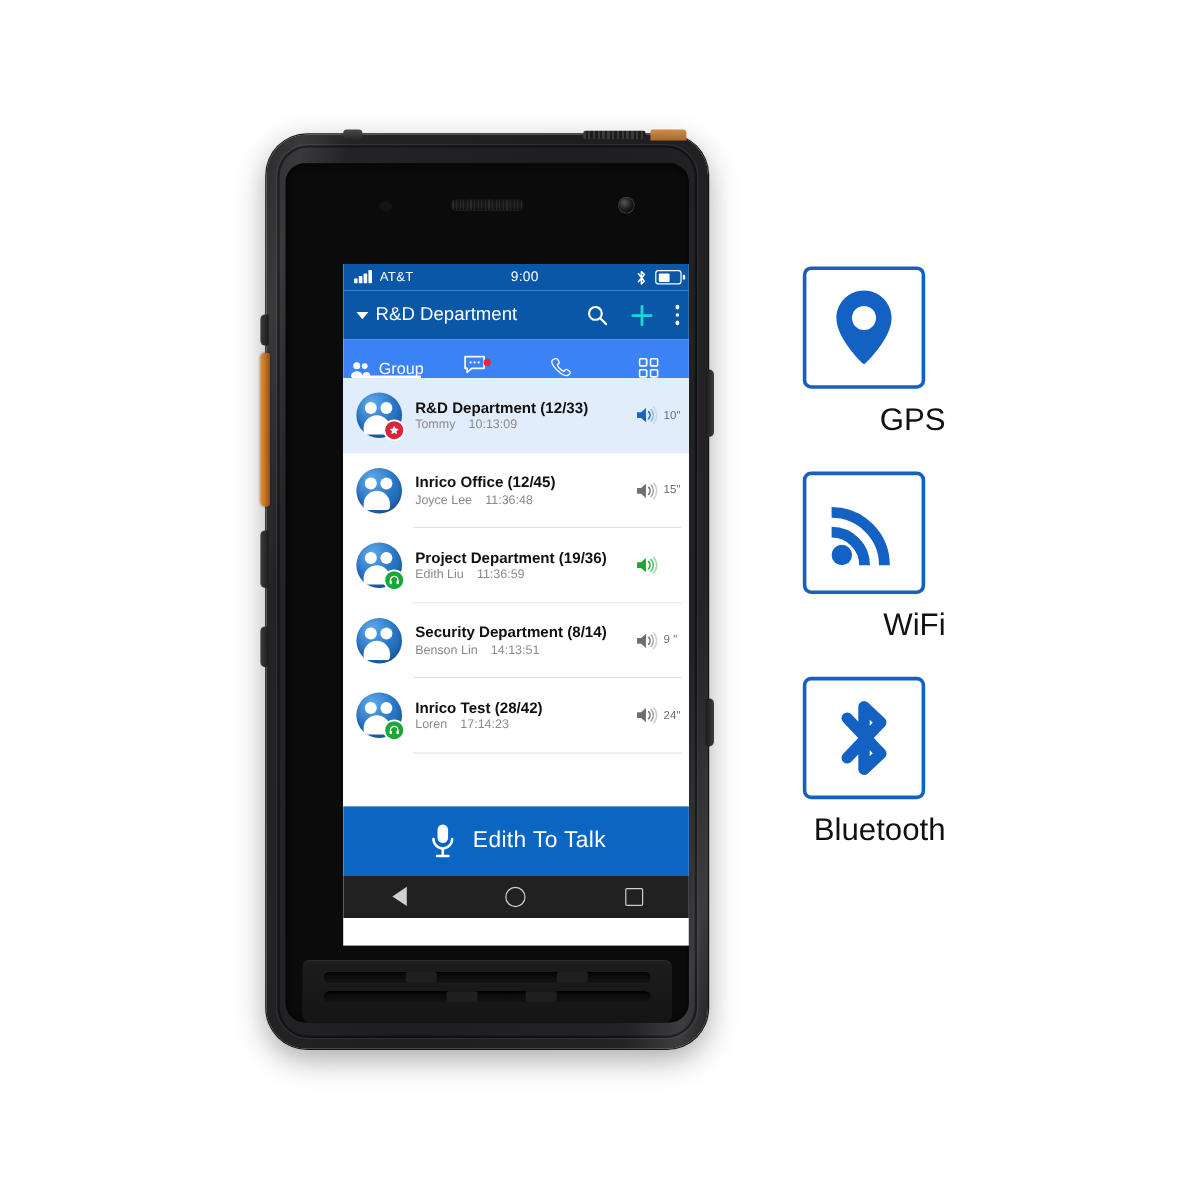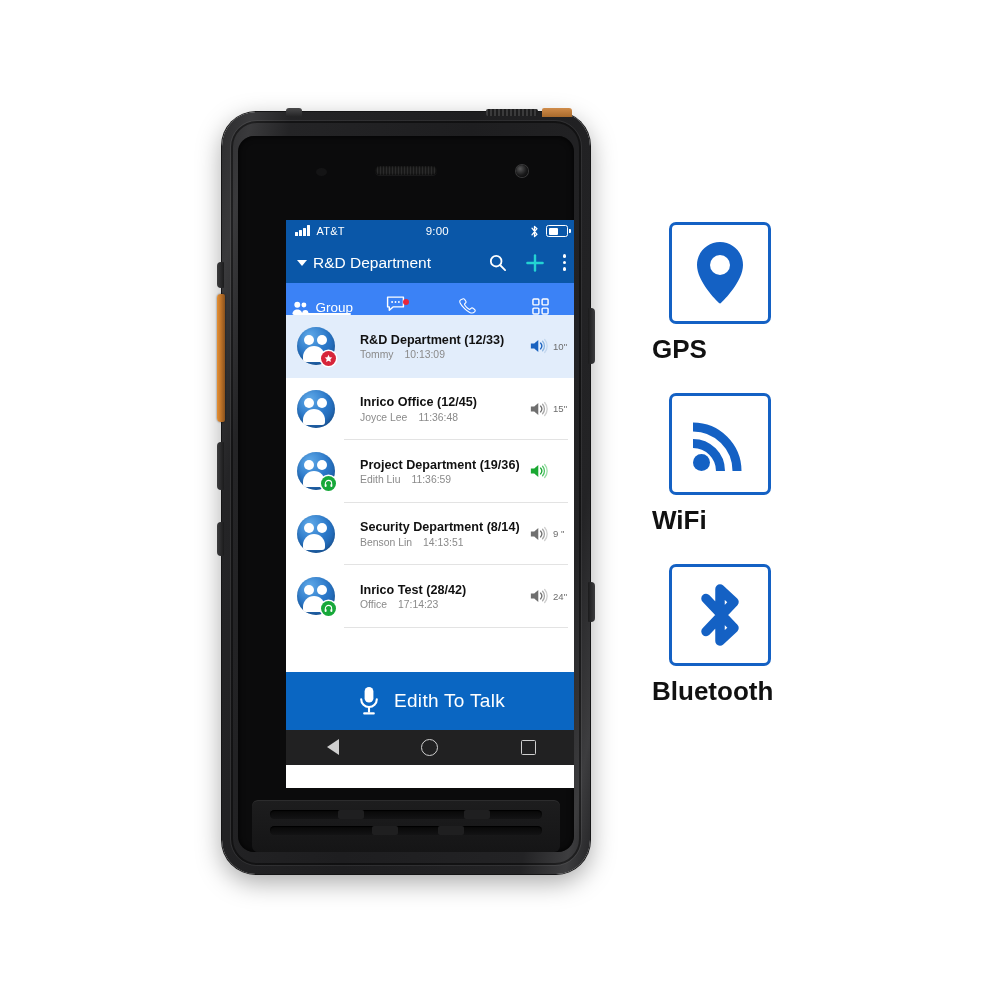--- a/index.html
+++ b/index.html
@@ -142,42 +142,42 @@
   .avatar .h1{width:10px;height:10px;left:7px;top:8px;}
   .avatar .h2{width:10px;height:10px;left:19.5px;top:8px;}
   .avatar .body{position:absolute;left:6px;top:19px;width:22px;height:16px;background:#fff;
     border-radius:11px 11px 3px 3px;}
   .badge{position:absolute;right:-1px;bottom:-1px;width:15px;height:15px;border-radius:50%;
     display:flex;align-items:center;justify-content:center;box-shadow:0 0 0 1.5px #fff;}
   .badge.star{background:#d7253a;}
   .badge.head{background:#17a83a;}
   .badge svg{display:block;}
 
-  .meta{flex:1;min-width:0;padding-left:25px;}
+  .meta{flex:1;min-width:0;padding-left:11px;}
   .meta .name{font-size:12.6px;color:#111;font-weight:bold;white-space:nowrap;overflow:hidden;}
   .meta .sub{font-size:10.4px;color:#8a8a8a;margin-top:2.5px;display:flex;gap:11px;}
 
   .right{display:flex;align-items:center;gap:4px;flex:0 0 auto;}
   .secs{font-size:9.6px;color:#6d6d6d;min-width:15px;}
 
   .spacer{background:#fff;}
 
   
   .ptt{height:58px;background:#0a66c2;display:flex;align-items:center;justify-content:center;gap:14px;color:#fff;}
   .ptt .label{font-size:19px;letter-spacing:.3px;}
 
   
   .navbar{height:35px;background:#212122;display:flex;align-items:center;justify-content:space-around;}
   .nav-back{width:0;height:0;border-top:8px solid transparent;border-bottom:8px solid transparent;border-right:12px solid #cfcfcf;}
   .nav-home{width:15px;height:15px;border:1.8px solid #cfcfcf;border-radius:50%;}
   .nav-rec{width:13px;height:13px;border:1.8px solid #cfcfcf;border-radius:1.5px;}
 
   
   #features{position:absolute;left:652px;top:222px;width:200px;}
-  .feature{margin-bottom:31px;text-align:left;width:136px;font-weight:bold;}
+  .feature{margin-bottom:31px;text-align:right;width:136px;}
   .fbox{
     width:96px;height:96px;margin:0 auto;border:3px solid #1461c4;border-radius:7px;
     background:#fff;display:flex;align-items:center;justify-content:center;
   }
   .flabel{margin-top:12px;font-size:26px;color:#111;line-height:1;}
 </style>
 </head>
 <body>
 
 <div id="phone">
@@ -402,21 +402,21 @@
               <svg width="9" height="9" viewBox="0 0 10 10">
                 <path d="M1.5 6.4V5a3.5 3.5 0 0 1 7 0v1.4" fill="none" stroke="#fff" stroke-width="1.2"></path>
                 <rect x=".7" y="5.6" width="2.2" height="3.2" rx="1.1" fill="#fff"></rect>
                 <rect x="7.1" y="5.6" width="2.2" height="3.2" rx="1.1" fill="#fff"></rect>
               </svg>
             </span>
           </div>
           <div class="meta">
             <div class="name">Inrico Test (28/42)</div>
             <div class="sub">
-              <span>Office</span>
+              <span>Loren</span>
               <span>17:14:23</span>
             </div>
           </div>
           <div class="right">
             <svg width="19" height="16" viewBox="0 0 22 18">
               <path d="M1 6.2h3.9L9.6 2.1v13.8L4.9 11.8H1z" fill="#6f6f6f"></path>
               <path d="M12.2 5.6a5 5 0 0 1 0 6.8" fill="none" stroke="#6f6f6f" stroke-width="1.5" stroke-linecap="round"></path>
               <path d="M14.6 3.5a8.2 8.2 0 0 1 0 11" fill="none" stroke="#a5a5a5" stroke-width="1.5" stroke-linecap="round"></path>
               <path d="M17 1.5a11.2 11.2 0 0 1 0 15" fill="none" stroke="#cfcfcf" stroke-width="1.5" stroke-linecap="round"></path>
             </svg>

